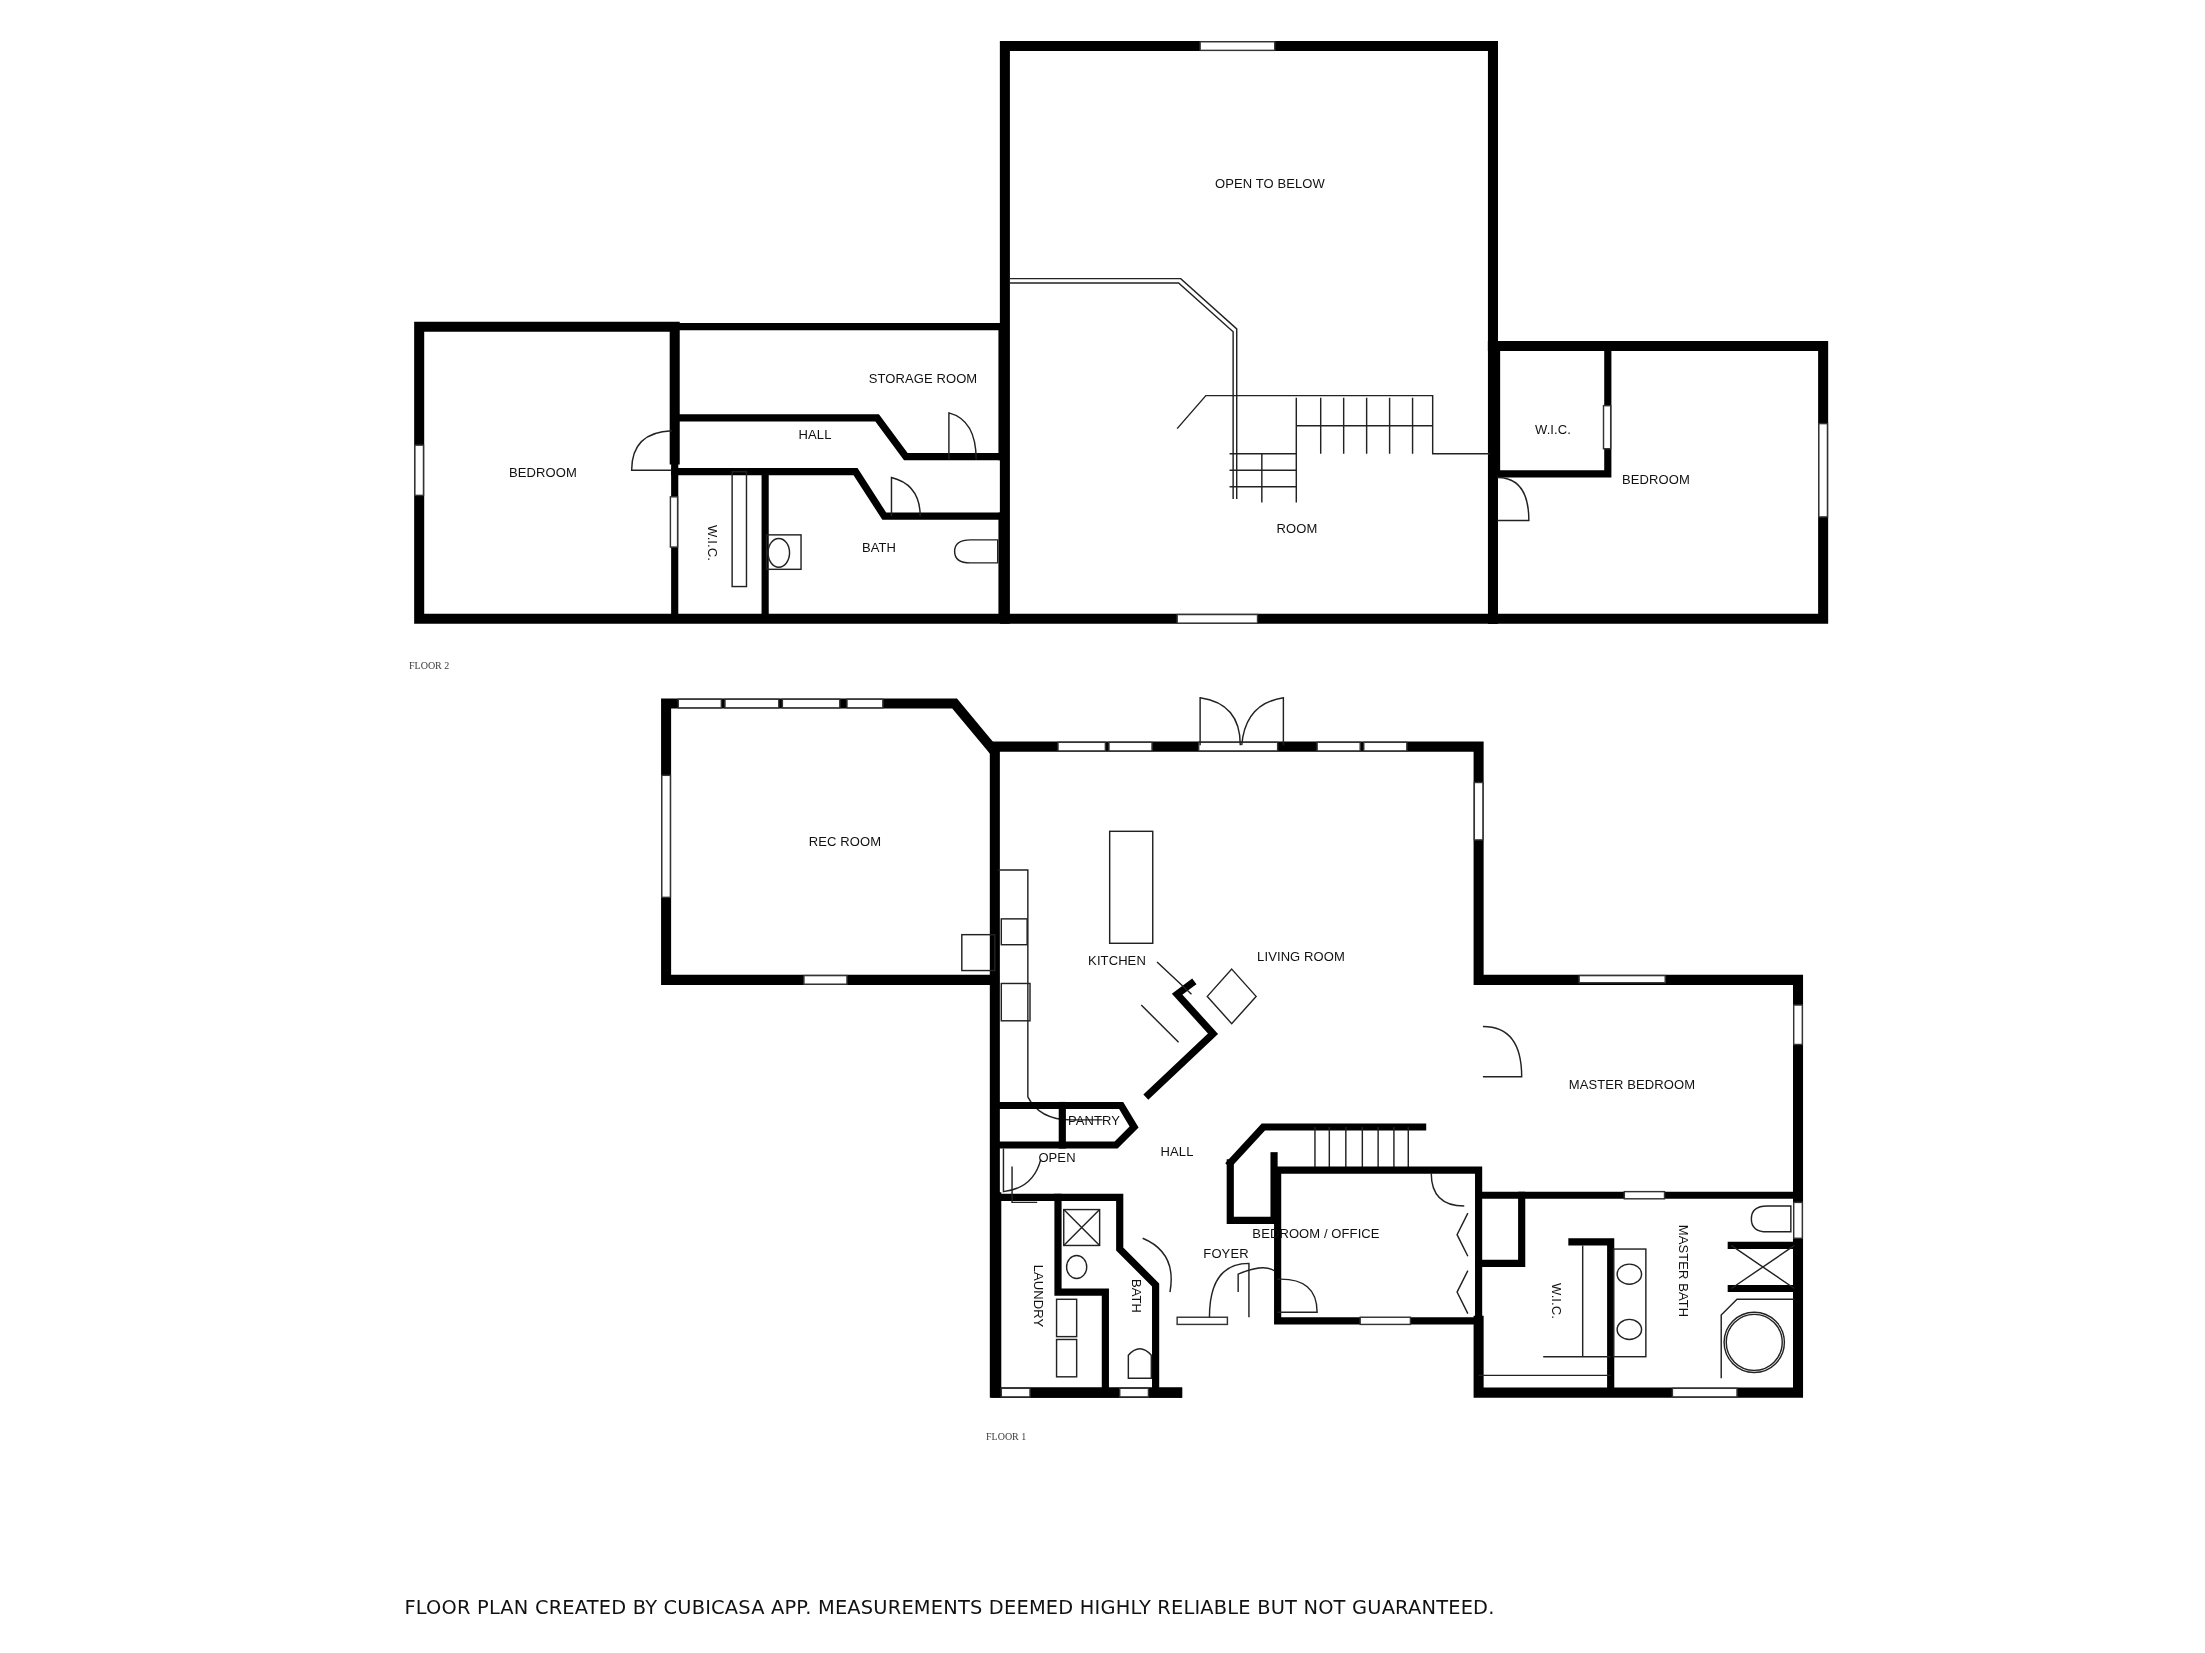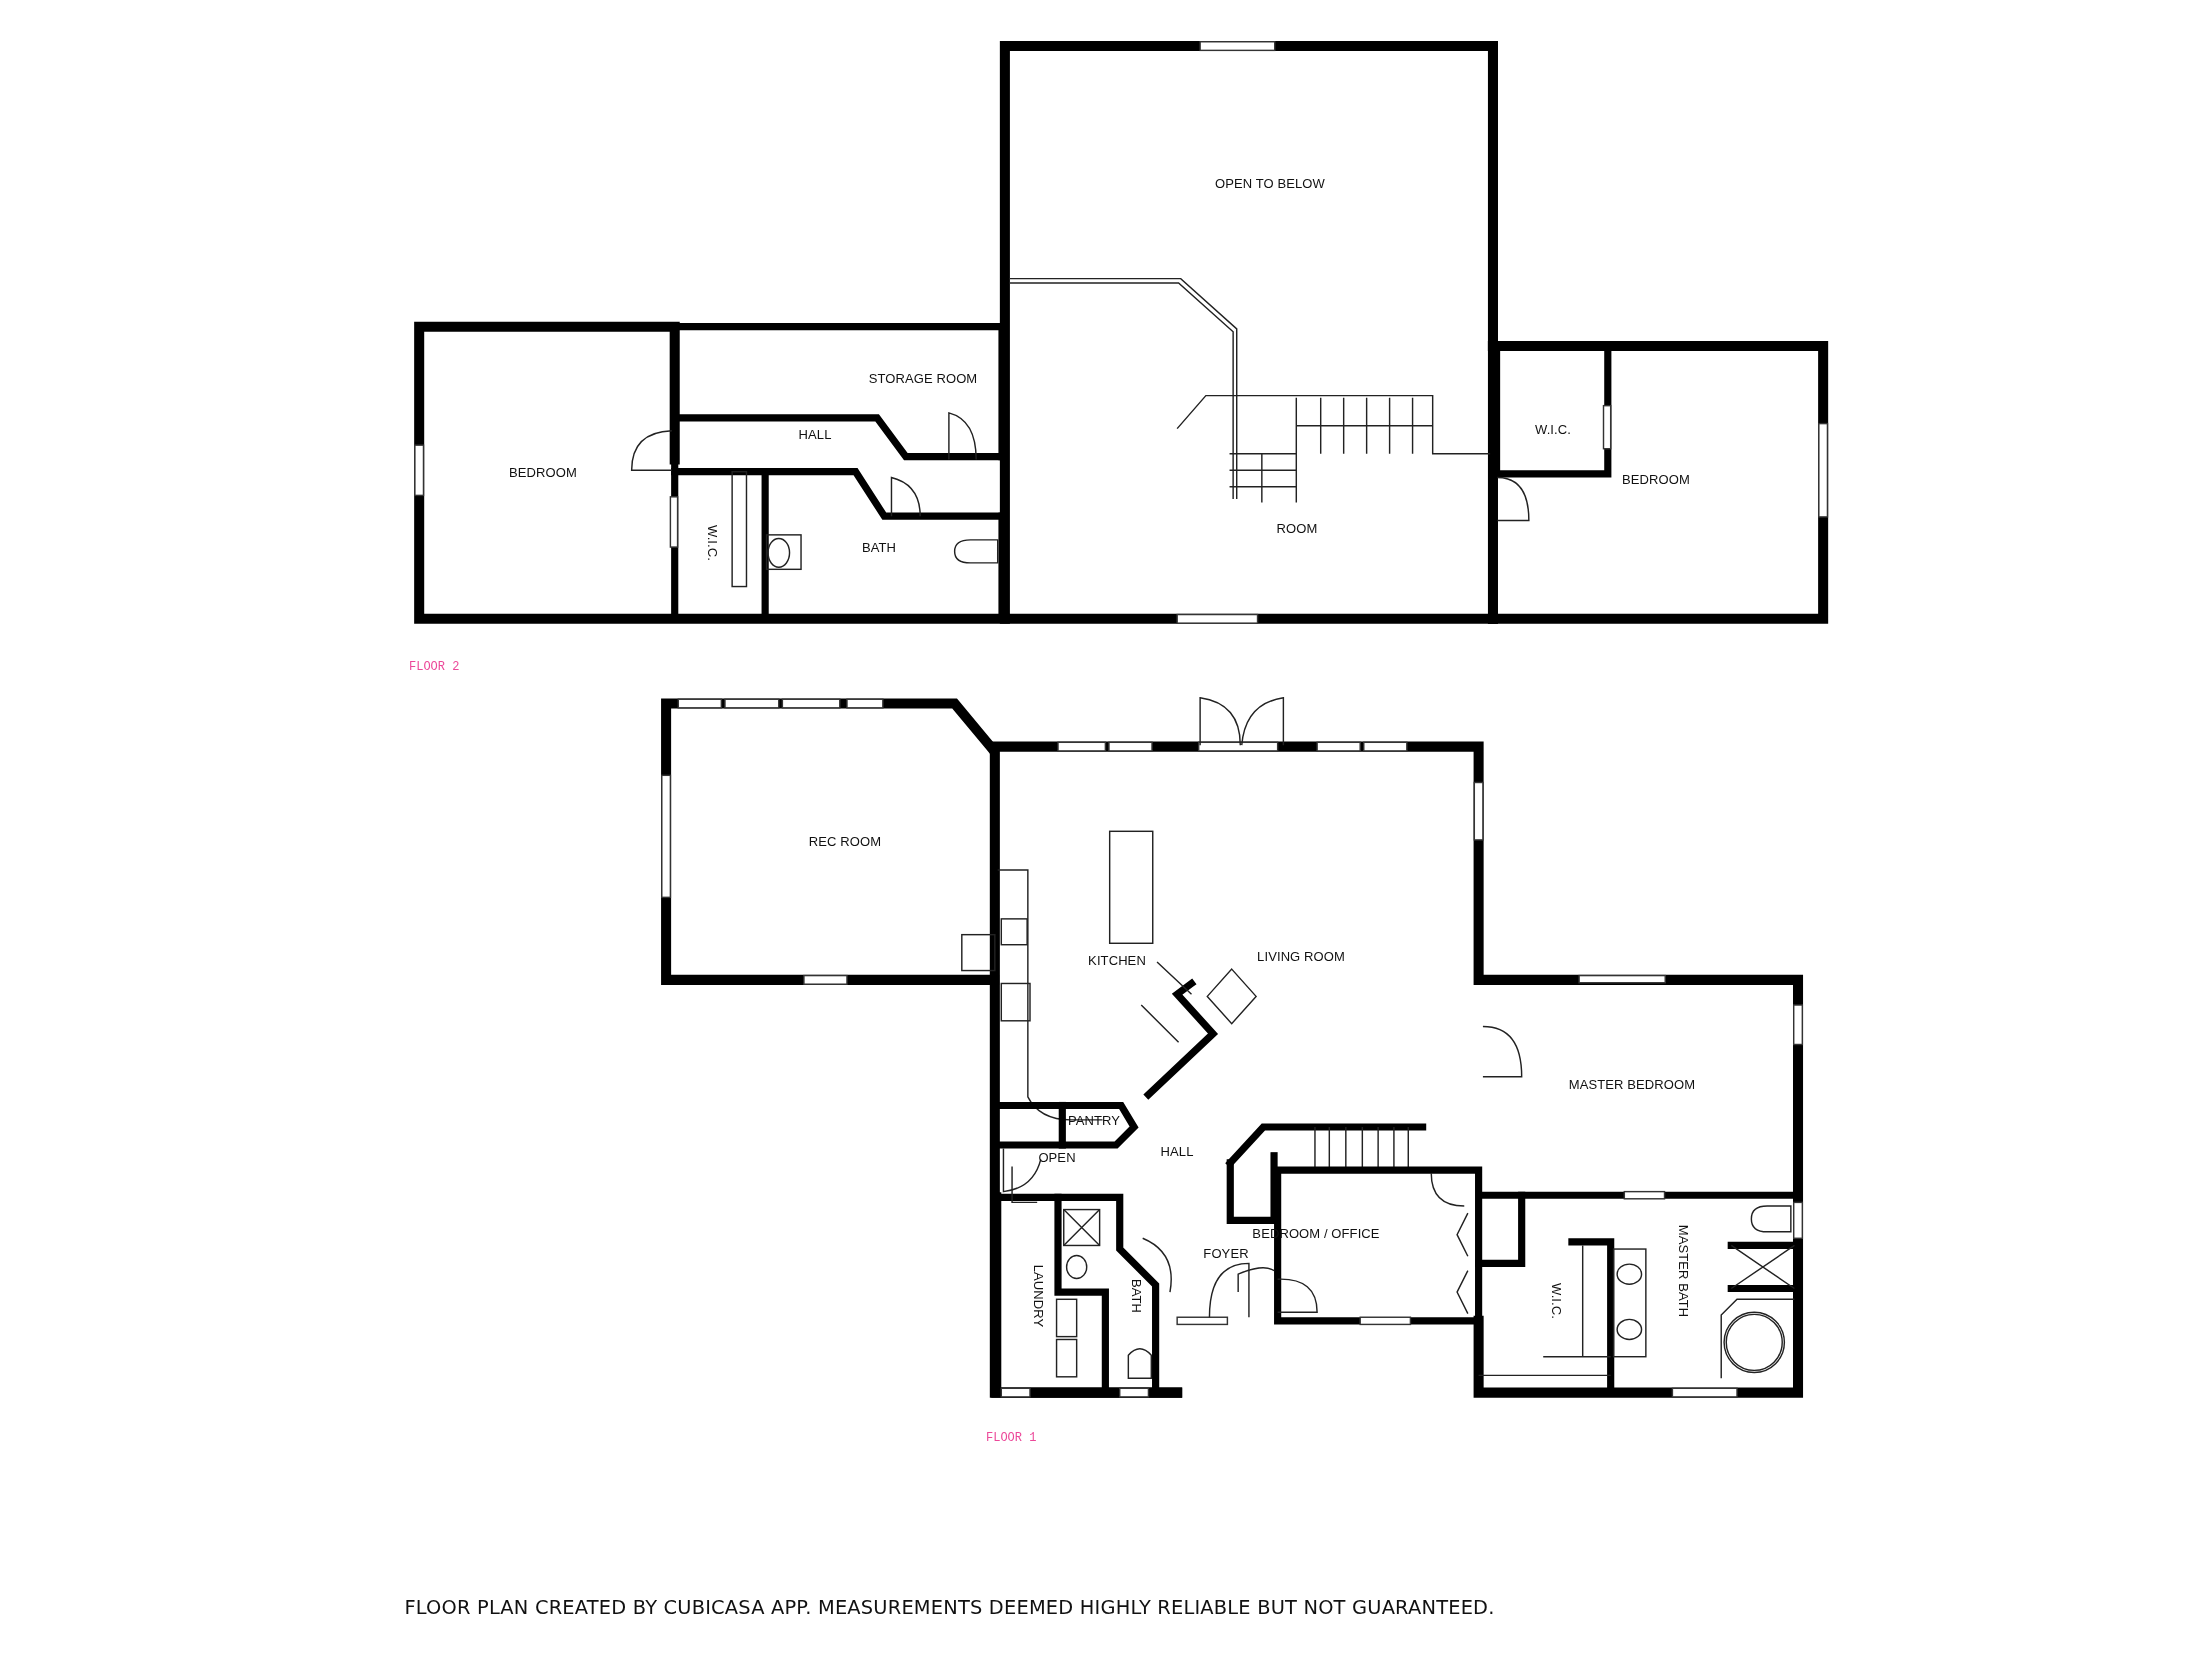--- a/index.html
+++ b/index.html
@@ -5,21 +5,21 @@
   html, body { margin:0; padding:0; background:#ffffff; }
   body { width:2205px; height:1654px; position:relative; overflow:hidden; font-family:"Liberation Sans", sans-serif; }
   svg { position:absolute; left:0; top:0; }
   .wall { fill:none; stroke:#000; stroke-width:14; stroke-linejoin:miter; stroke-linecap:square; }
   .iwall { fill:none; stroke:#000; stroke-width:10; stroke-linecap:square; }
   .thin { fill:none; stroke:#222; stroke-width:2; }
   .win { fill:#fff; stroke:#333; stroke-width:2; }
   .door { fill:none; stroke:#222; stroke-width:2; }
   .lbl { position:absolute; font-size:13px; color:#111; white-space:nowrap; transform:translate(-50%,-50%); letter-spacing:0.1px; }
   .vert { transform:translate(-50%,-50%) rotate(90deg); }
-  .floor-lbl { position:absolute; font-family:Liberation Mono, monospace; font-size:12px; color:#ec4899; }
+  .floor-lbl { position:absolute; font-family:Liberation Serif, serif; font-size:10px; color:#404040; }
   .footer { position:absolute; left:0; width:1899px; top:1596px; text-align:center; font-family:"DejaVu Sans", sans-serif; font-size:19.4px; color:#111; letter-spacing:0.2px; }
 </style>
 </head>
 <body>
 
 <svg width="2205" height="1654" viewBox="0 0 3072 2304">
 
   <g>
 
     <path class="wall" d="M584 455 H940 V640 M584 455 V862 H1400"></path>

